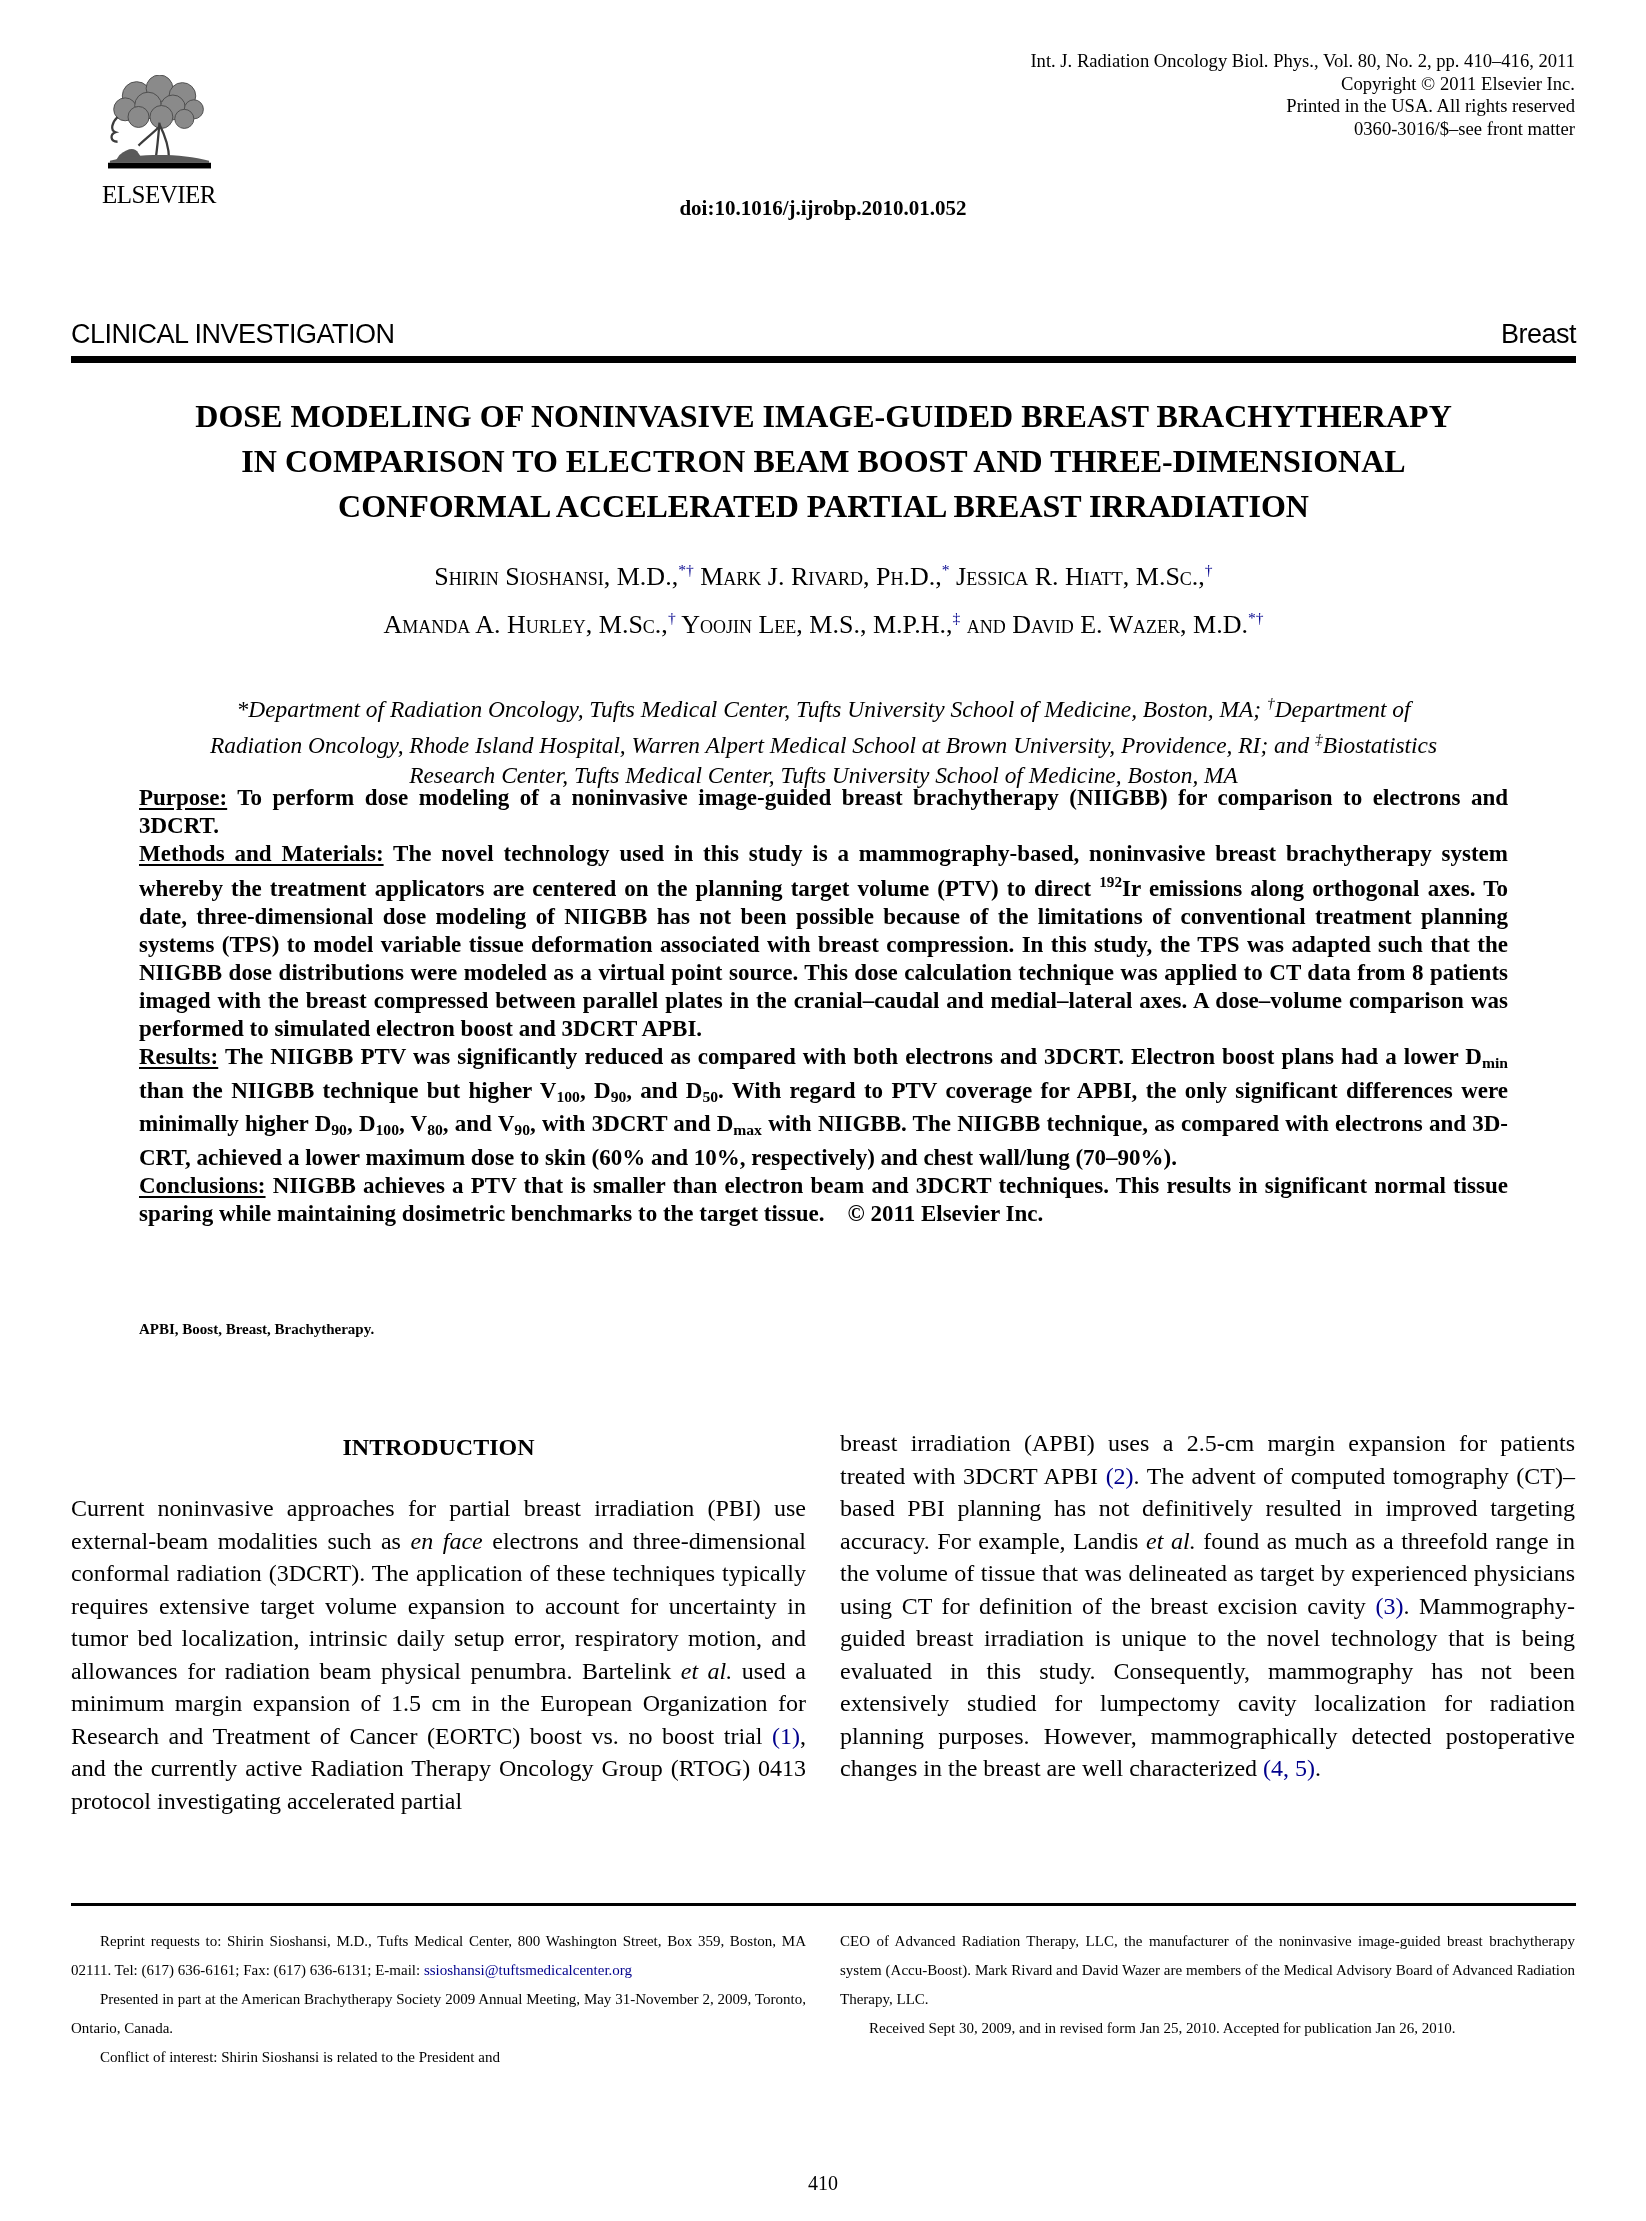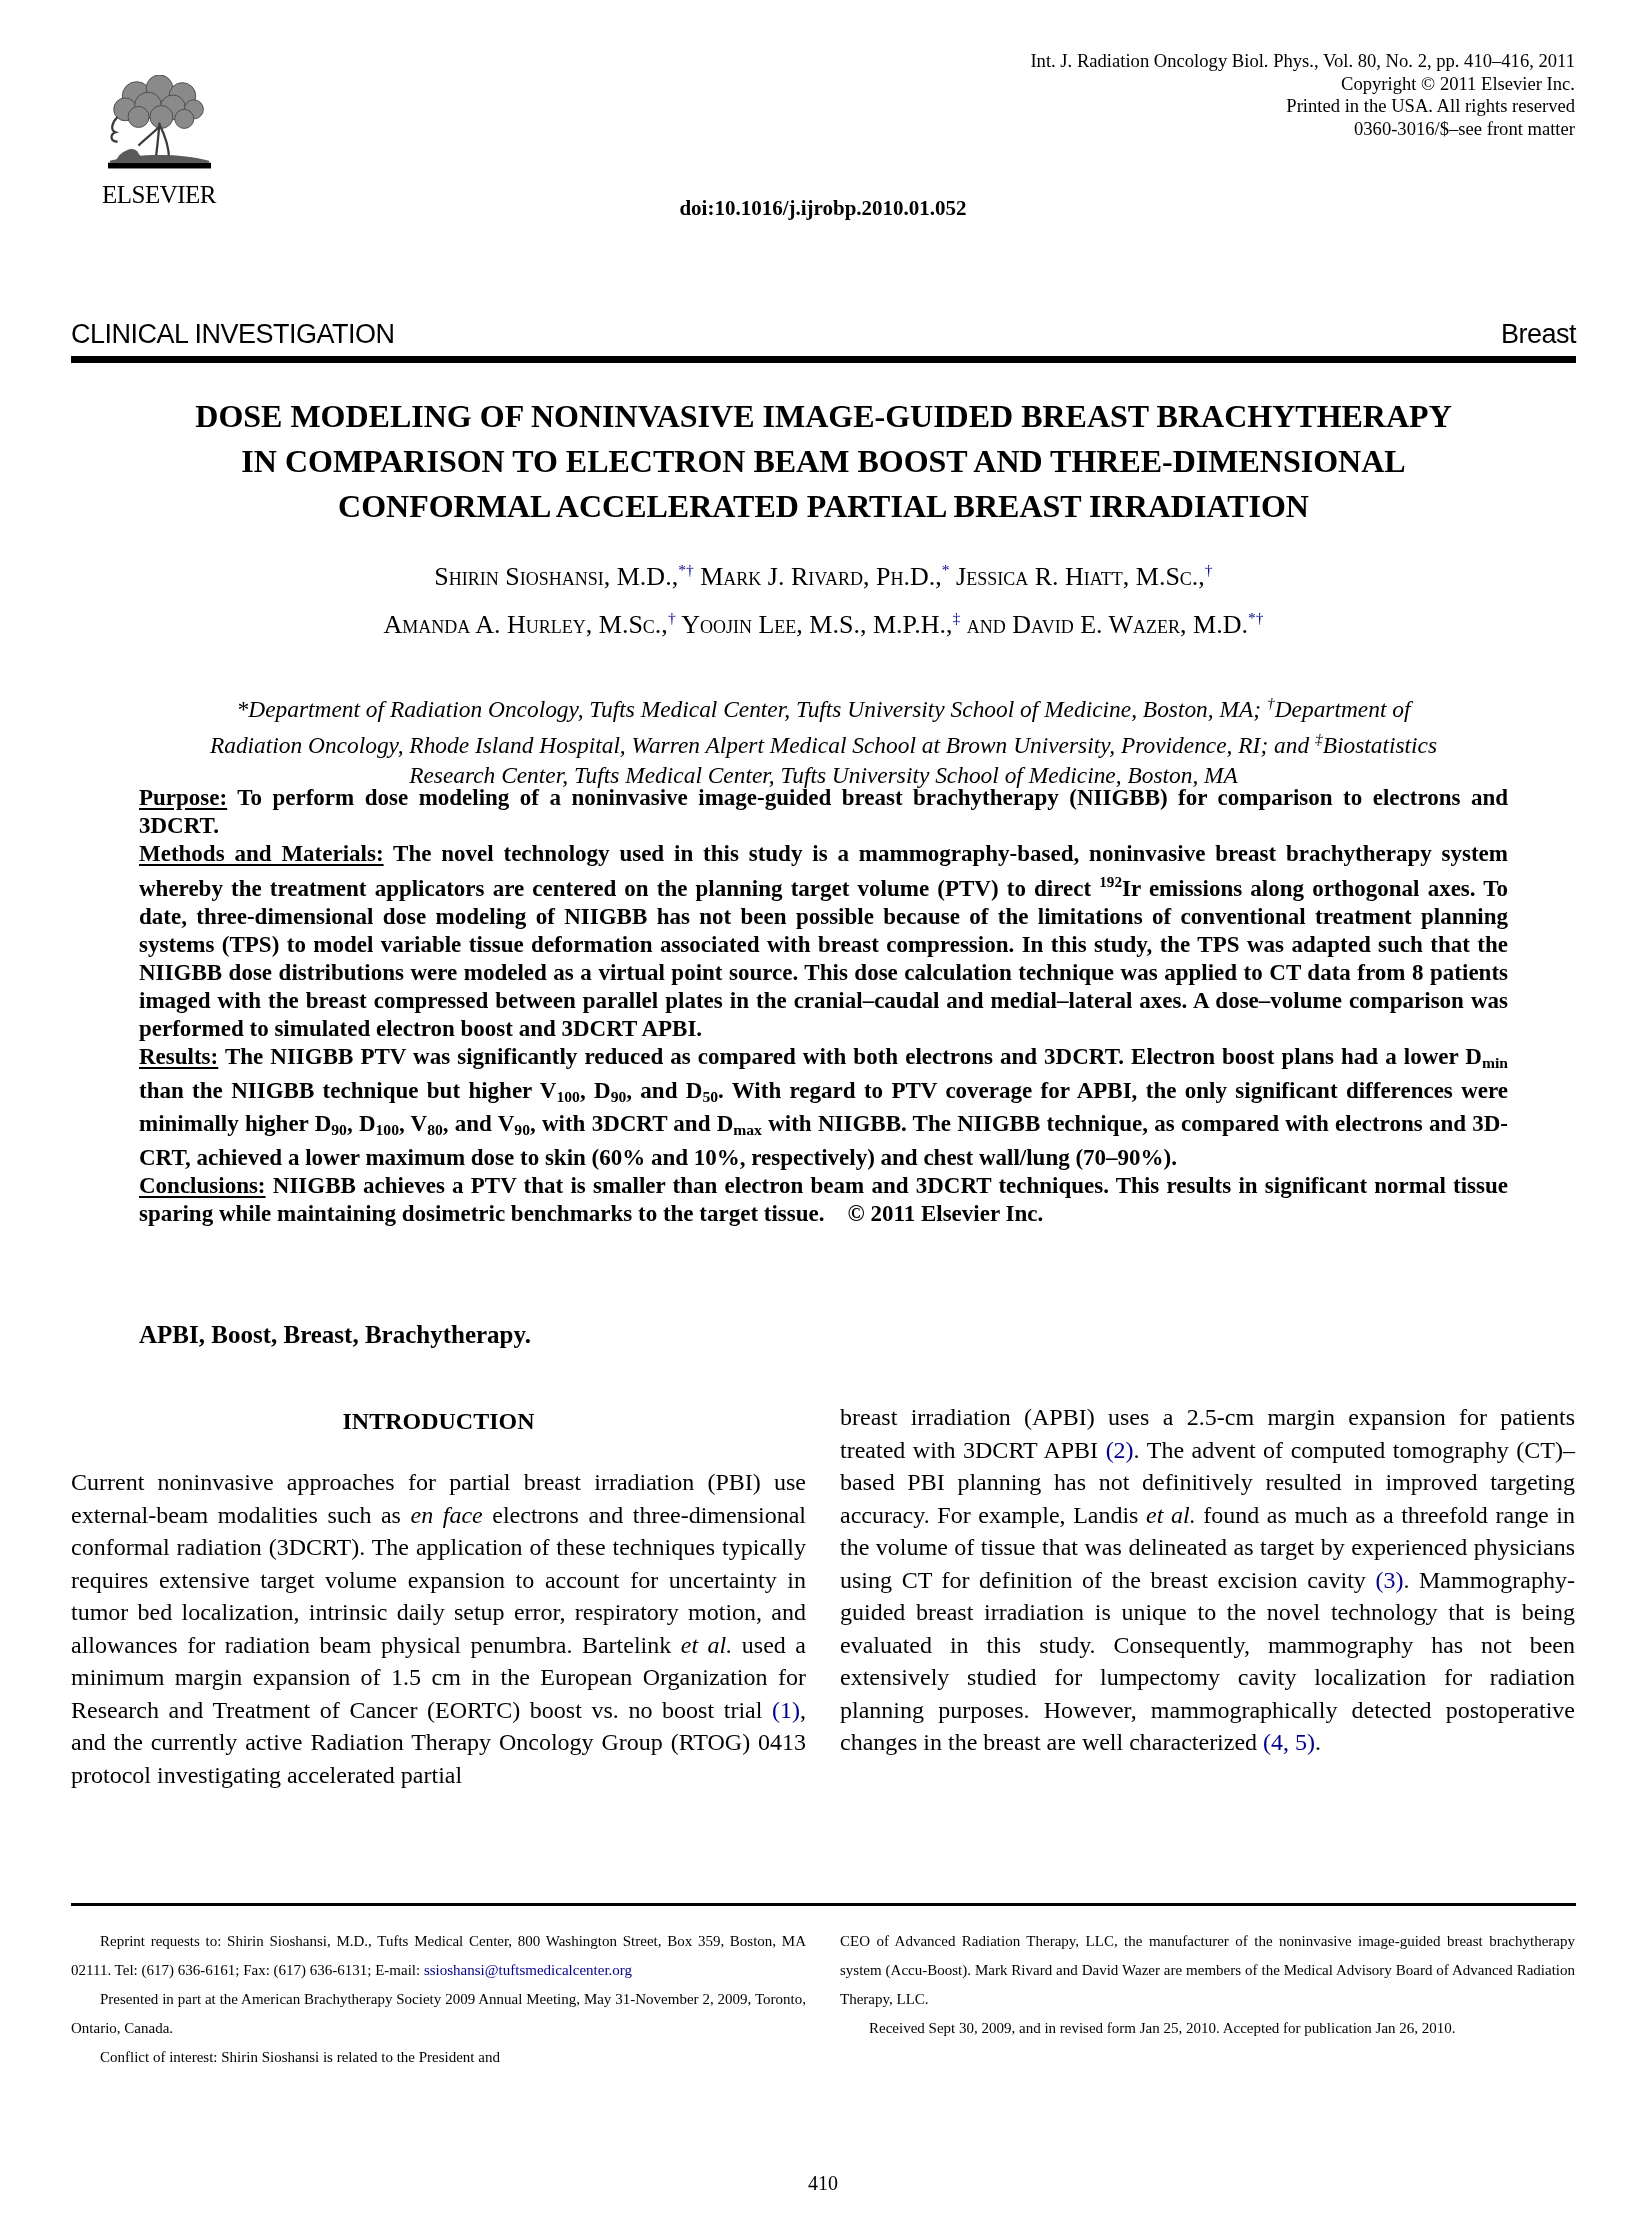--- a/index.html
+++ b/index.html
@@ -29,25 +29,25 @@
   .authors{position:absolute;left:71px;width:1505px;top:549px;text-align:center;
            font-variant:small-caps;font-size:26px;line-height:41px;}
   .affiliations{position:absolute;left:96px;width:1455px;top:656px;text-align:center;
                 font-style:italic;font-size:23.4px;line-height:30px;margin-top:32px;}
 
   
   .abstract{position:absolute;left:139px;width:1369px;top:784px;font-weight:bold;
             font-size:23px;line-height:28px;text-align:justify;}
   .abstract p{margin:0;}
   .keywords{position:absolute;left:139px;width:1369px;top:1321px;font-weight:bold;
-            font-size:25px;}
+            font-size:15px;}
 
   
   .columns{position:absolute;left:71px;width:1505px;top:1401px;display:flex;gap:34px;}
-  .col{width:735px;font-size:24px;line-height:32.5px;text-align:justify;}
+  .col{width:735px;font-size:24px;line-height:32.5px;text-align:justify;margin-top:26px;}
   .intro-heading{text-align:center;font-weight:bold;font-size:24px;margin:3.8px 0 29px 0;}
   .col p{margin:0;}
 
   
   .footnote-rule{position:absolute;left:71px;width:1505px;top:1903px;height:2.9px;background:#000;}
   .footnotes{position:absolute;left:71px;width:1505px;top:1927px;display:flex;gap:34px;
              font-size:15px;line-height:29px;text-align:justify;}
   .fcol{width:735px;}
   .footnotes p{margin:0;text-indent:29px;}
   .footnotes p.no-indent{text-indent:0;}

